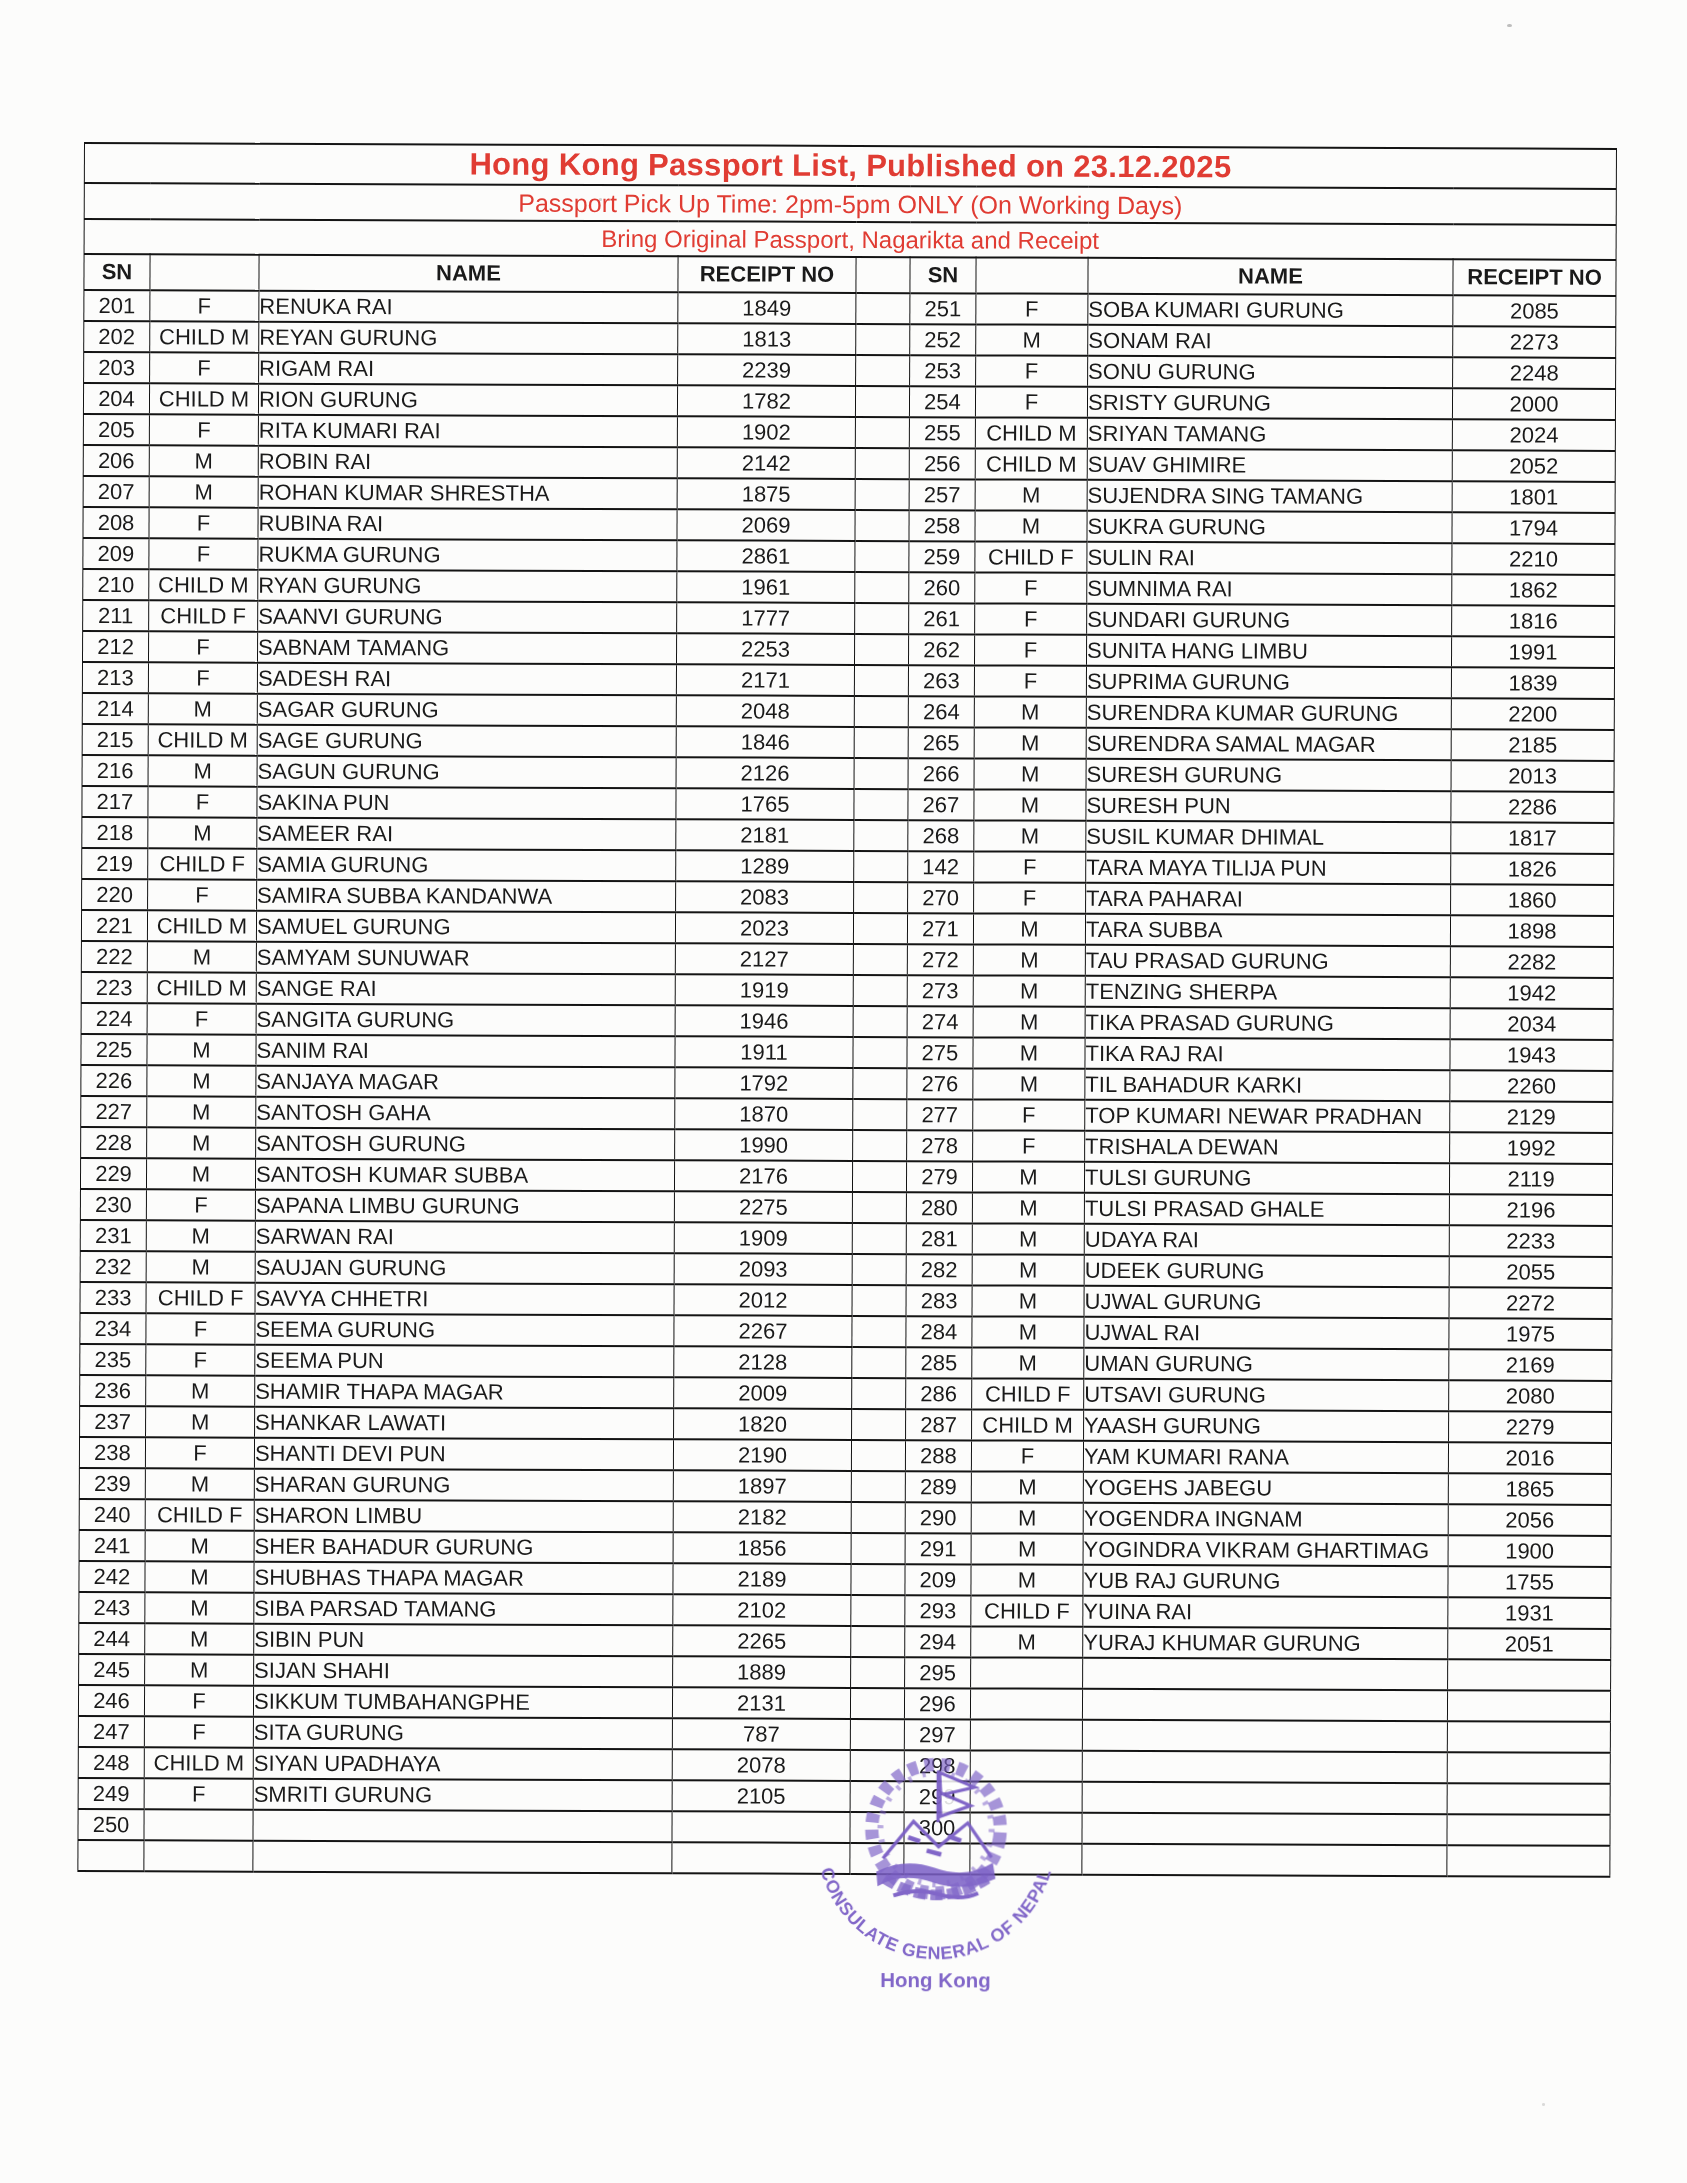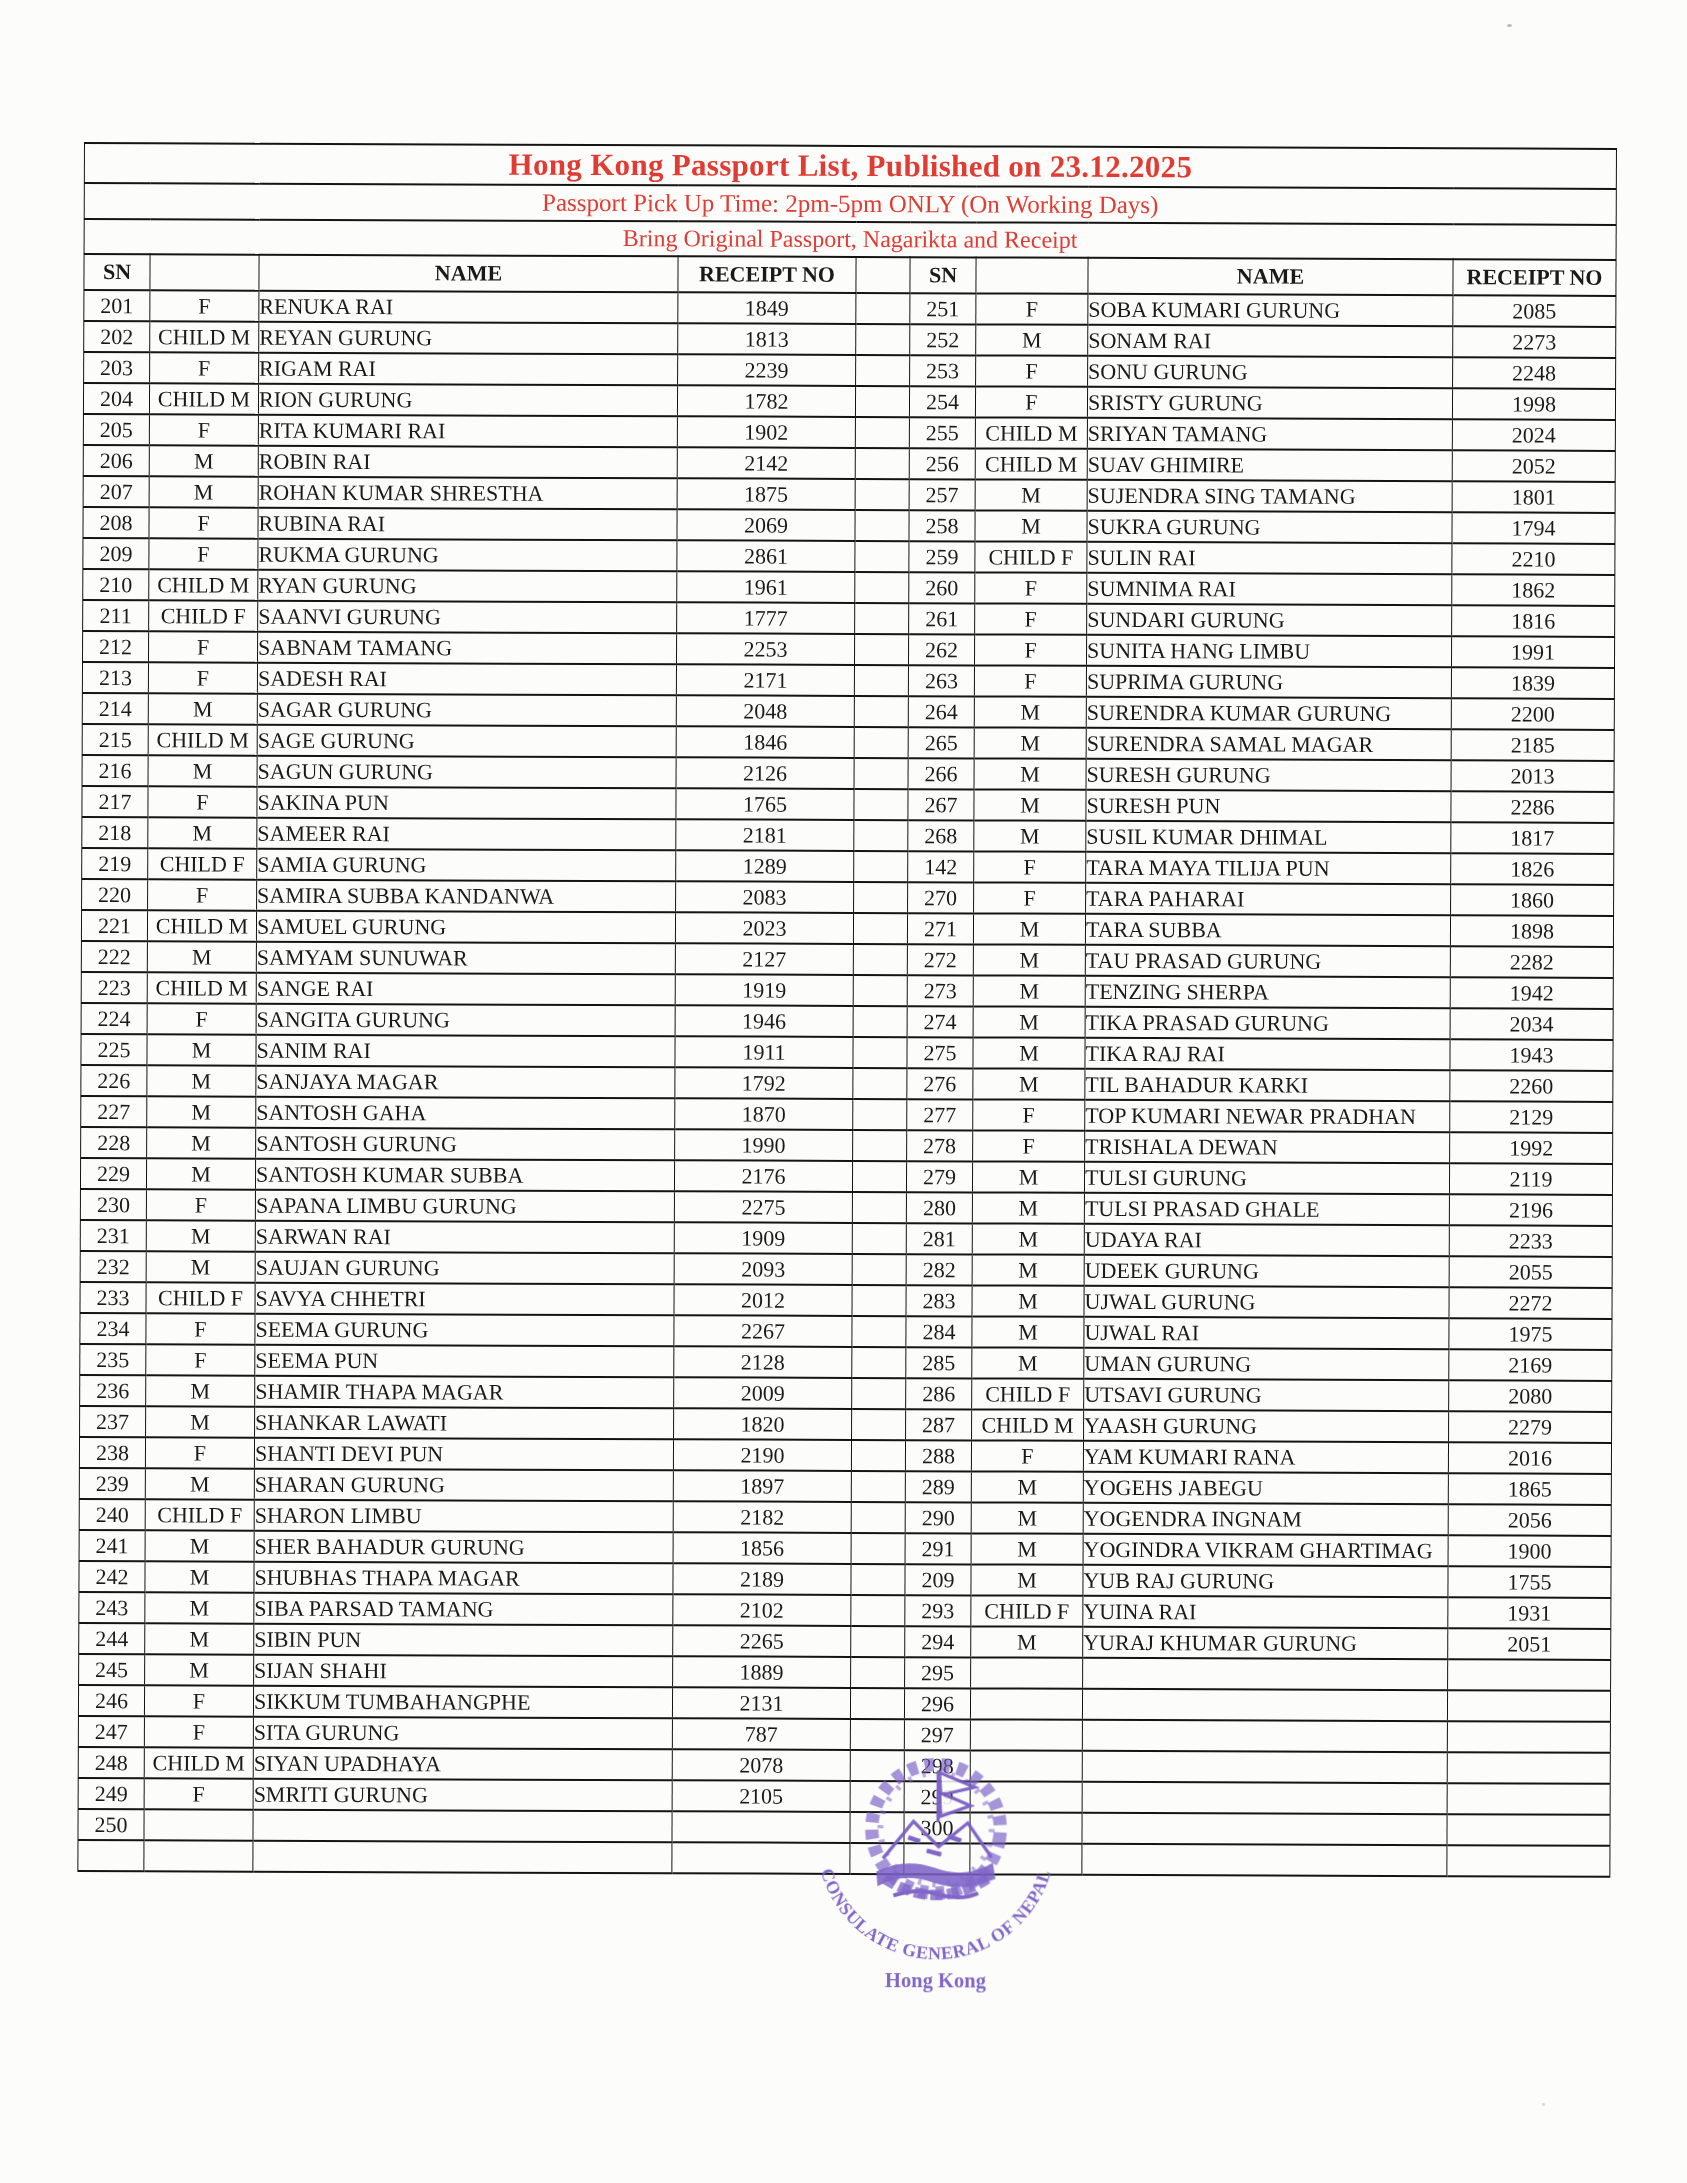--- a/index.html
+++ b/index.html
@@ -3,21 +3,21 @@
 <meta charset="utf-8">
 <style>
   :root{
     --title-red:#e03c33;
     --stamp-purple:#7b5fc6;
     --ink:#1a1a1a;
   }
   html,body{margin:0;padding:0;background:#ffffff;}
   .sheet{
     position:relative;width:1687px;height:2183px;background:#fcfcfb;overflow:hidden;
-    font-family:Liberation Serif, serif;color:var(--ink);
+    font-family:Liberation Sans, sans-serif;color:var(--ink);
   }
   .doc{position:absolute;left:84px;top:142px;width:1532px;transform:rotate(0.22deg);transform-origin:0 0;}
   table.grid{border-collapse:collapse;table-layout:fixed;width:1532px;}
   table.grid td{
     border:1.3px solid #141414;border-top-width:2px;border-bottom-width:2px;
     overflow:hidden;white-space:nowrap;vertical-align:middle;padding:0;
   }
   tr.title-row1 td{height:38px;text-align:center;color:var(--title-red);font-weight:bold;font-size:31px;letter-spacing:0.3px;}
   tr.title-row2 td{height:34px;text-align:center;color:var(--title-red);font-size:25px;}
   tr.title-row3 td{height:33px;text-align:center;color:var(--title-red);font-size:24px;}
@@ -107,21 +107,21 @@
           </tr>
           <tr>
             <td class="c0">204</td>
             <td class="c1">CHILD M</td>
             <td class="c2">RION GURUNG</td>
             <td class="c3">1782</td>
             <td class="c4"></td>
             <td class="c5">254</td>
             <td class="c6">F</td>
             <td class="c7">SRISTY GURUNG</td>
-            <td class="c8">1998</td>
+            <td class="c8">2000</td>
           </tr>
           <tr>
             <td class="c0">205</td>
             <td class="c1">F</td>
             <td class="c2">RITA KUMARI RAI</td>
             <td class="c3">1902</td>
             <td class="c4"></td>
             <td class="c5">255</td>
             <td class="c6">CHILD M</td>
             <td class="c7">SRIYAN TAMANG</td>

